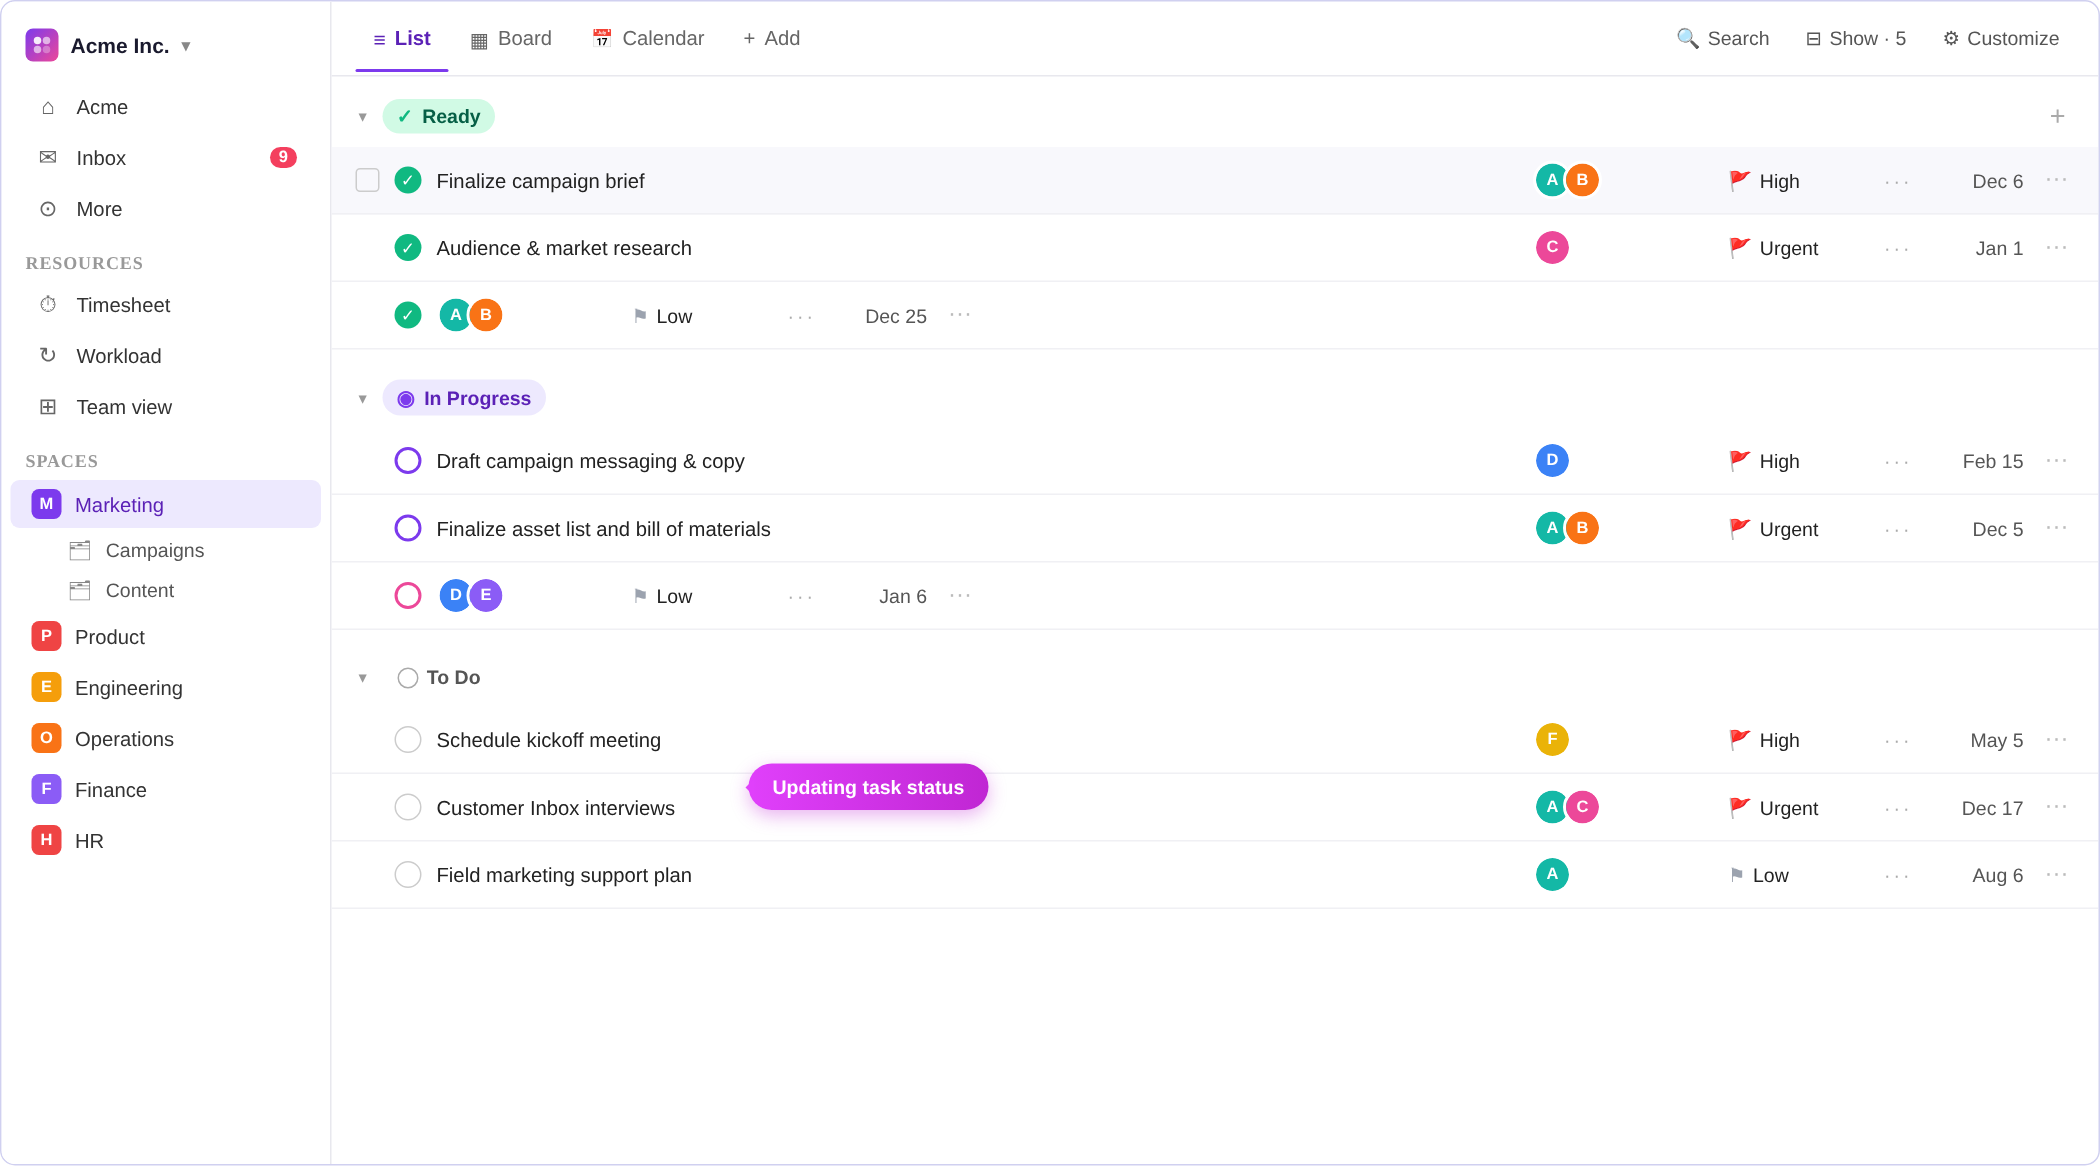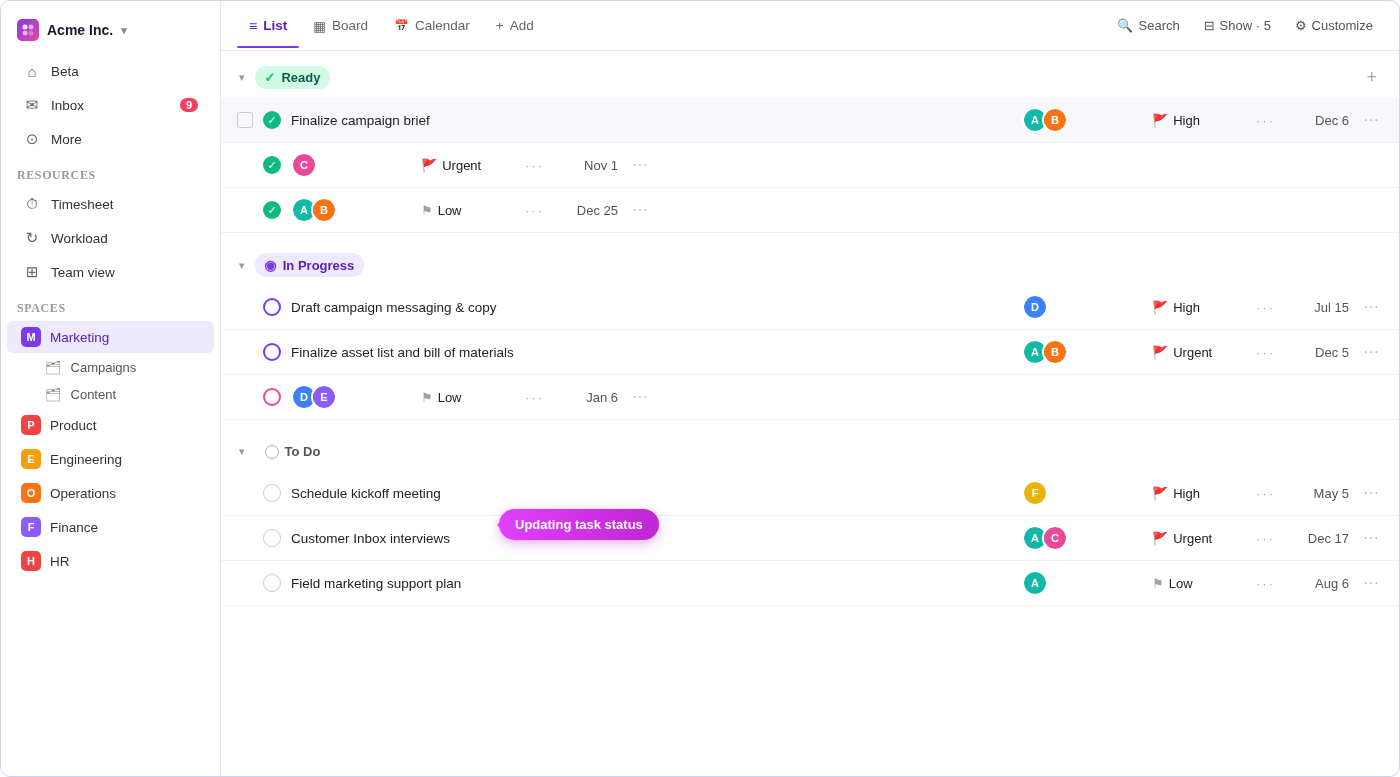--- a/index.html
+++ b/index.html
@@ -333,21 +333,21 @@
         <circle cx="4" cy="10" r="2.5" fill="white" opacity="0.6"></circle>
         <circle cx="10" cy="10" r="2.5" fill="white" opacity="0.3"></circle>
       </svg>
     </div>
     <span>Acme Inc.</span>
     <span style="font-size:11px;color:#888;">▾</span>
   </div>
 
   <div class="sidebar-nav-item">
     <span class="nav-icon">⌂</span>
-    <span>Beta</span>
+    <span>Acme</span>
   </div>
   <div class="sidebar-nav-item">
     <span class="nav-icon">✉</span>
     <span>Inbox</span>
     <span class="nav-badge">9</span>
   </div>
   <div class="sidebar-nav-item">
     <span class="nav-icon">⊙</span>
     <span>More</span>
   </div>
@@ -468,31 +468,32 @@
         <span>High</span>
       </div>
       <span class="task-dots">···</span>
       <span class="task-date">Dec 6</span>
       <span class="task-more">···</span>
     </div>
 
     <div class="task-row">
       <div style="width:16px;flex-shrink:0;"></div>
       <div class="task-status done">✓</div>
+      <span class="task-name">Audience &amp; market research</span>
       <div class="task-avatars">
         <div class="avatar">
             <div class="av-face" style="background:#ec4899;">C</div>
           </div>
       </div>
       <div class="task-priority">
         <span class="priority-flag urgent">🚩</span>
         <span>Urgent</span>
       </div>
       <span class="task-dots">···</span>
-      <span class="task-date">Nov 1</span>
+      <span class="task-date">Jan 1</span>
       <span class="task-more">···</span>
     </div>
 
     <div class="task-row">
       <div style="width:16px;flex-shrink:0;"></div>
       <div class="task-status done">✓</div>
       <div class="task-avatars">
         <div class="avatar">
             <div class="av-face" style="background:#14b8a6;">A</div>
           </div>
@@ -524,21 +525,21 @@
       <div class="task-avatars">
         <div class="avatar">
             <div class="av-face" style="background:#3b82f6;">D</div>
           </div>
       </div>
       <div class="task-priority">
         <span class="priority-flag high">🚩</span>
         <span>High</span>
       </div>
       <span class="task-dots">···</span>
-      <span class="task-date">Jul 15</span>
+      <span class="task-date">Feb 15</span>
       <span class="task-more">···</span>
     </div>
 
     <div class="task-row">
       <div style="width:16px;flex-shrink:0;"></div>
       <div class="task-status in-progress"></div>
       <span class="task-name">Finalize asset list and bill of materials</span>
       <div class="task-avatars">
         <div class="avatar">
             <div class="av-face" style="background:#14b8a6;">A</div>

